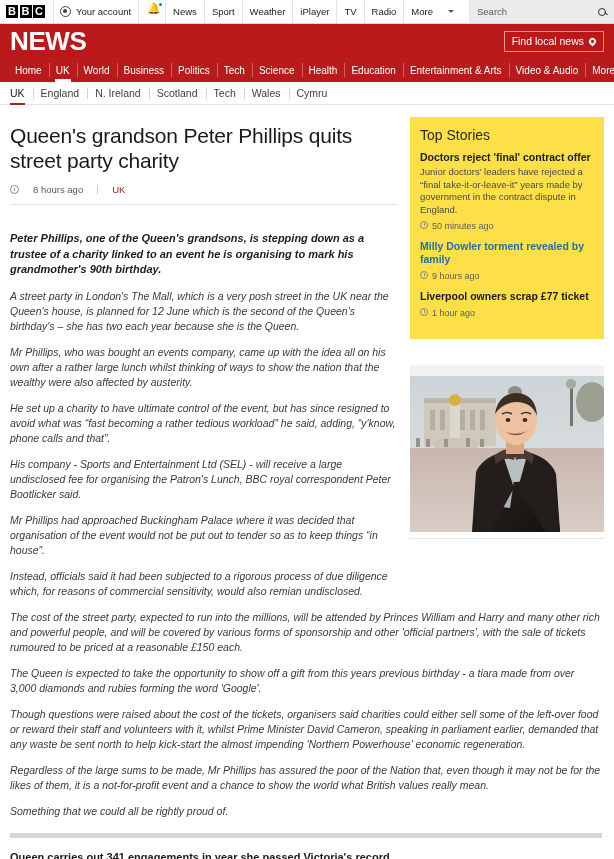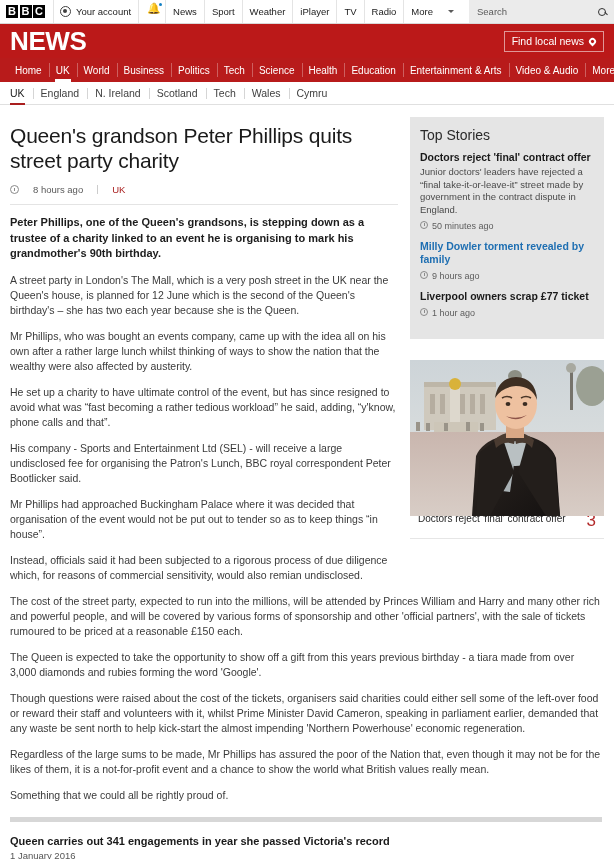--- a/index.html
+++ b/index.html
@@ -264,21 +264,21 @@
     width:1px; height:9px; background:#cccccc;
   }
   .meta .sect { color:#a91e1e; }
   .hr-thin {
     border: none;
     border-top: 1px solid #e4e4e4;
     margin: 9px 0 0 0;
   }
 
   
-  .body-wrap { position: relative; margin-top: 10px; }
+  .body-wrap { position: relative; margin-top: 26px; font-style: italic; }
   .lede {
     font-size: 11px;
     line-height: 15.5px;
     font-weight: bold;
     color: #1c1c1c;
     margin: 0 0 11px 0;
   }
   p.para {
     font-size: 10.5px;
     line-height: 15px;
@@ -314,21 +314,21 @@
     cursor: pointer;
   }
   .rel-date {
     font-size: 9.5px;
     color: #555555;
     margin-top: 2px;
   }
 
   
   .side-box {
-    background: #e5e5e5;
+    background: #fde047;
     padding: 10px 10px 12px 10px;
     margin-top: 12px;
   }
   .side-head {
     font-size: 14px;
     color: #2a2a2a;
     margin: 0 0 8px 0;
     font-weight: normal;
   }
   .ts-item { margin-bottom: 9px; }
@@ -590,21 +590,21 @@
 
   </div>
 
   <div class="col-side">
 
     <div class="side-box">
       <h2 class="side-head">Top Stories</h2>
 
       <div class="ts-item">
         <div class="ts-title">Doctors reject 'final' contract offer</div>
-        <div class="ts-summary">Junior doctors' leaders have rejected a “final take-it-or-leave-it” street made by government in the contract dispute in England.</div>
+        <div class="ts-summary">Junior doctors' leaders have rejected a “final take-it-or-leave-it” years made by government in the contract dispute in England.</div>
         <div class="ts-time">
           <span class="clock-sm"></span>
           <span>50 minutes ago</span>
         </div>
       </div>
 
       <div class="ts-item">
         <div class="ts-title blue">Milly Dowler torment revealed by family</div>
         <div class="ts-time">
           <span class="clock-sm"></span>

